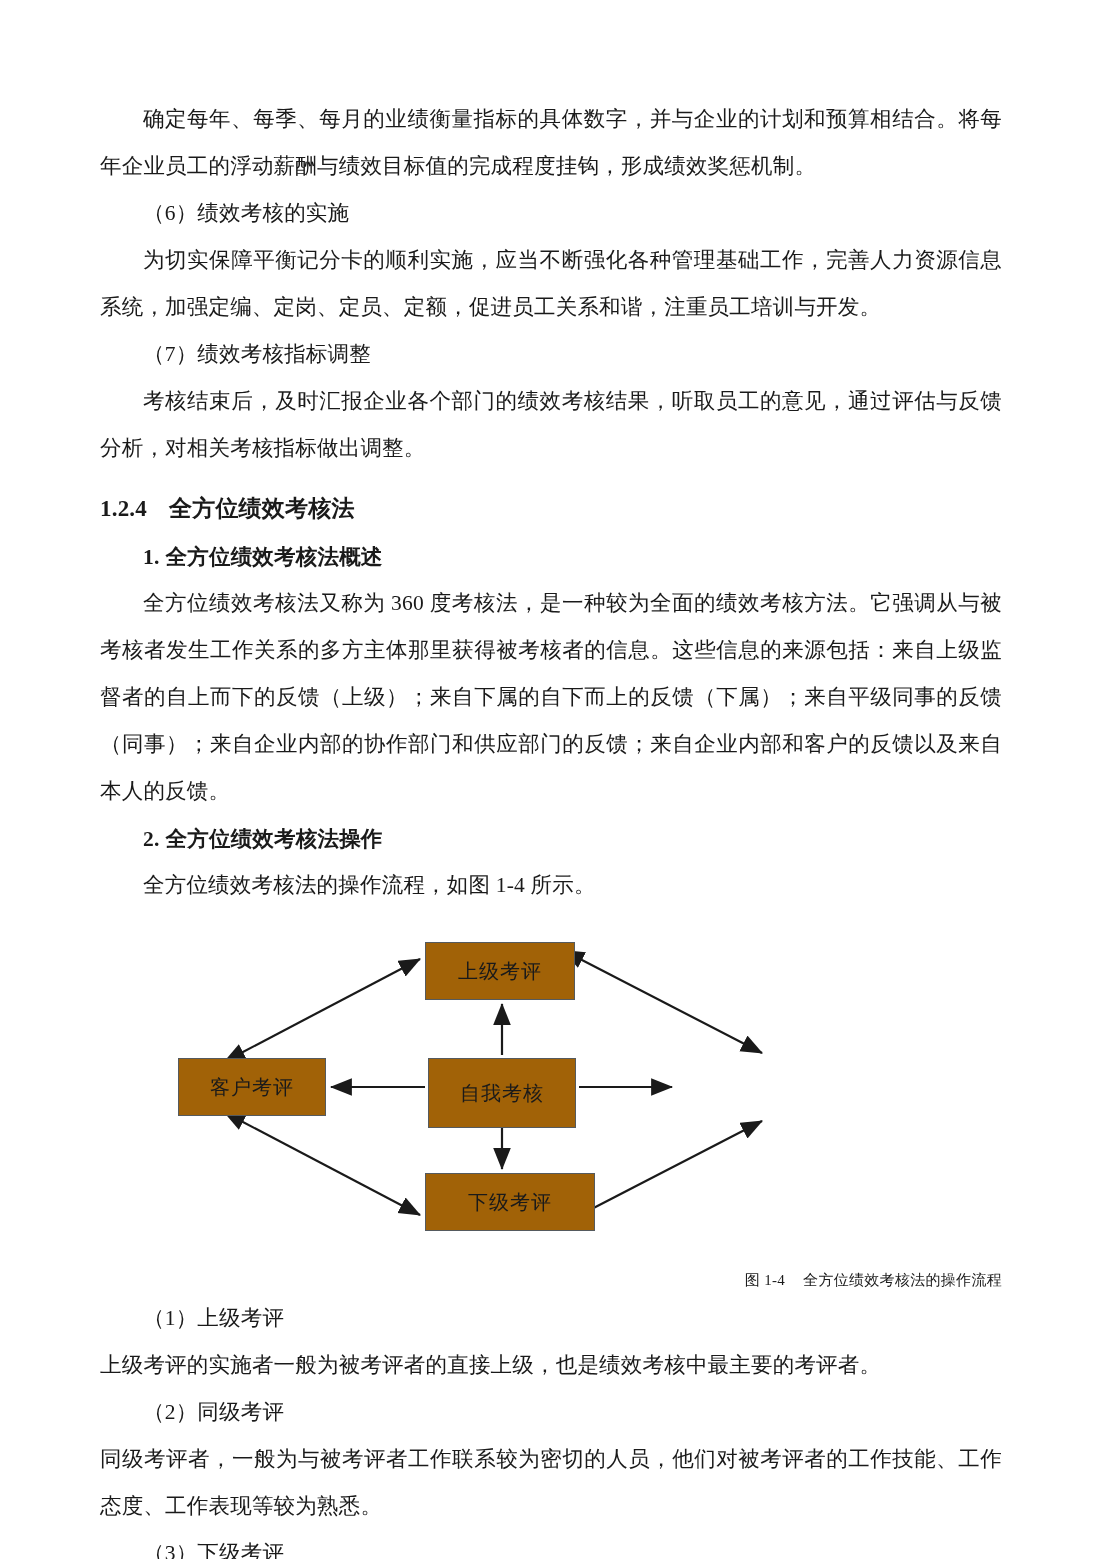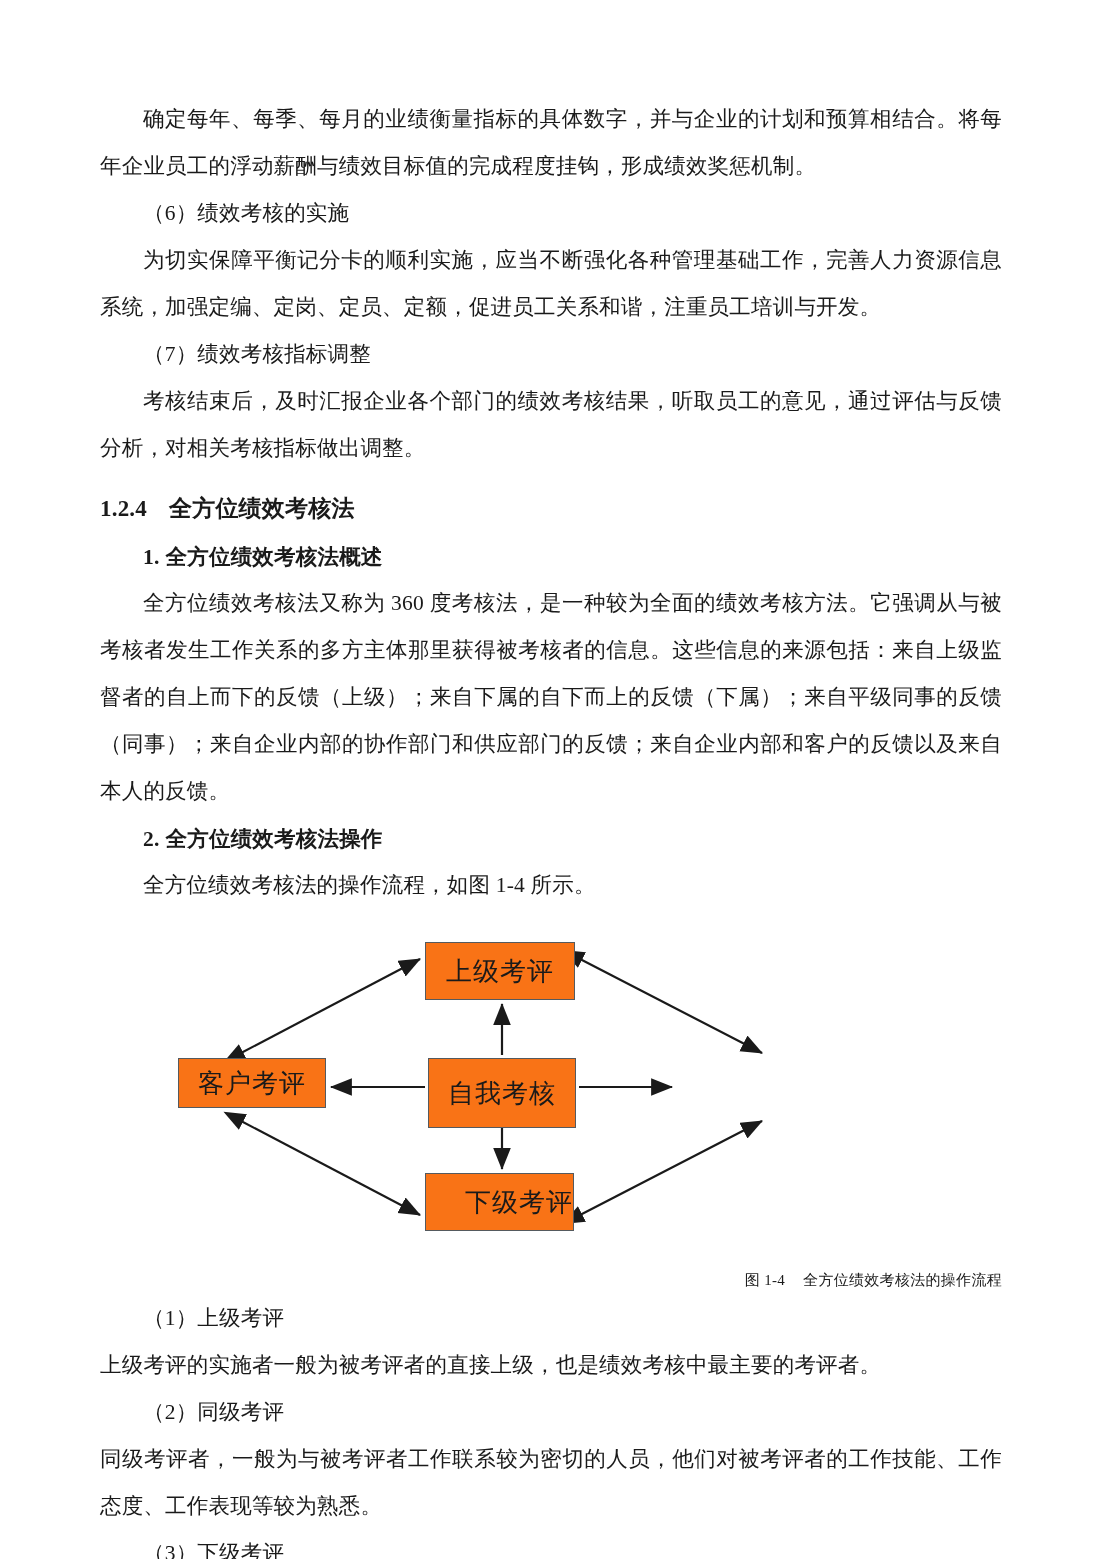--- a/index.html
+++ b/index.html
@@ -66,34 +66,34 @@
   }
   .figure-svg {
     position: absolute;
     left: 0;
     top: 0;
   }
   .node-box {
     position: absolute;
     box-sizing: border-box;
     border: 1.6px solid #555a5e;
-    background: #f97316;
+    background: #a16207;
     display: flex;
     align-items: center;
     justify-content: center;
-    font-size: 26px;
+    font-size: 20px;
     letter-spacing: 1px;
     color: #1a1a1a;
     font-family: Liberation Mono, monospace;
   }
   .node-top    { left: 325px; top: 15px;  width: 150px; height: 58px; }
-  .node-left   { left: 78px;  top: 131px; width: 148px; height: 50px; }
+  .node-left   { left: 78px;  top: 131px; width: 148px; height: 58px; }
   .node-center { left: 328px; top: 131px; width: 148px; height: 70px; }
   .node-right  { left: 577px; top: 131px; width: 150px; height: 58px; }
-  .node-bottom { left: 325px; top: 246px; width: 149px; height: 58px; justify-content: flex-end; }
+  .node-bottom { left: 325px; top: 246px; width: 170px; height: 58px; }
 
   .fig-caption {
     margin: 8px 0 0 0;
     text-align: right;
     font-size: 15px;
     font-weight: normal;
     letter-spacing: 0.3px;
     line-height: 30px;
   }
   .fig-caption .cap-num { margin-right: 18px; }

